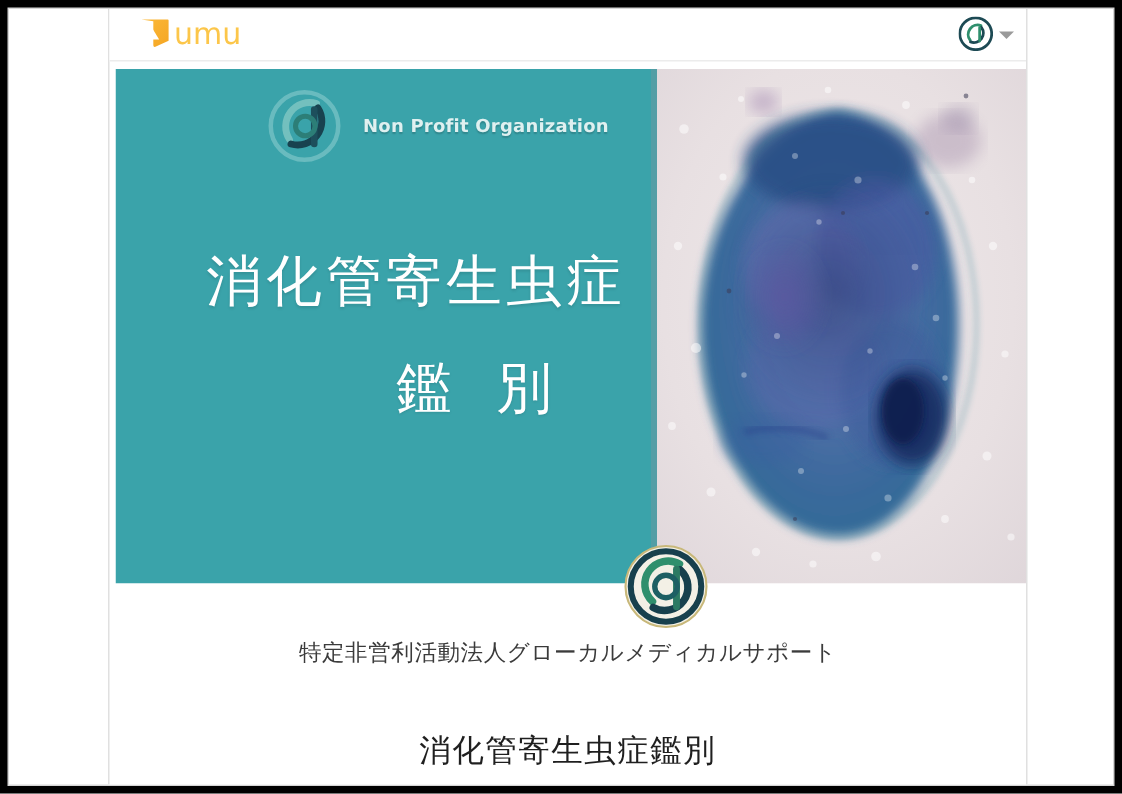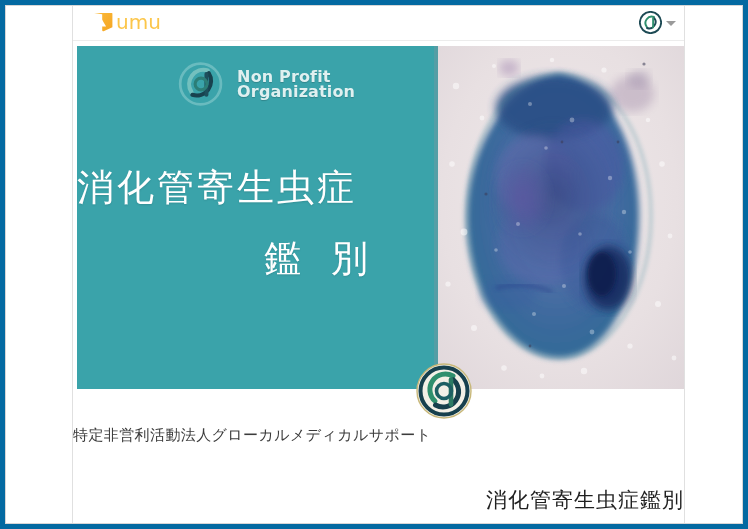--- a/index.html
+++ b/index.html
@@ -12,21 +12,21 @@
     overflow: hidden;
     background: #e8e8e8;
     font-family: "Liberation Sans", "DejaVu Sans", sans-serif;
   }
 
   
   #viewport {
     position: absolute;
     left: 0; top: 0;
     width: 748px; height: 529px;
-    background: #0369a1;
+    background: #000000;
   }
   #page-sheet {
     position: absolute;
     left: 6px; top: 6px;
     width: 736px; height: 517px;
     background: #ffffff;
     box-shadow: 0 0 0 1px #d6d6d6;
   }
 
   
@@ -110,34 +110,34 @@
   #npo-lockup {
     position: absolute;
     left: 100px; top: 13px;
     display: flex;
     align-items: center;
     gap: 13px;
   }
   #npo-mark { width: 52px; height: 50px; display: block; }
   #npo-textblock {
     color: #dff0f0;
-    font-size: 16px;
+    font-size: 12px;
     line-height: 15px;
     font-weight: bold;
     letter-spacing: 0.15px;
     font-family: "DejaVu Sans", sans-serif;
     text-shadow: 0 1px 1px rgba(0,0,0,0.18);
   }
 
   
   #slide-title-main {
     position: absolute;
     left: 0; top: 117px;
     width: 401px;
-    text-align: left;
+    text-align: center;
     color: #ffffff;
     font-size: 37px;
     letter-spacing: 3px;
     font-family: "DejaVu Sans", sans-serif;
     font-weight: 400;
     text-shadow: 0 1px 2px rgba(0,0,0,0.12);
   }
   #slide-title-sub {
     position: absolute;
     left: 0; top: 188px;
@@ -158,31 +158,31 @@
     width: 58px; height: 58px;
     z-index: 5;
   }
   #org-badge svg { display: block; width: 58px; height: 58px; }
 
   
   #org-caption {
     position: absolute;
     left: 0; top: 420px;
     width: 611px;
-    text-align: left;
+    text-align: center;
     color: #3b3b3b;
     font-size: 15px;
     letter-spacing: 0.4px;
     font-family: "DejaVu Sans", sans-serif;
   }
   #deck-title {
     position: absolute;
     left: 0; top: 480px;
     width: 611px;
-    text-align: right;
+    text-align: center;
     color: #1f1f1f;
     font-size: 21px;
     letter-spacing: 1px;
     font-family: Liberation Sans, sans-serif;
   }
 </style>
 </head>
 <body>
 
 <div id="viewport">

